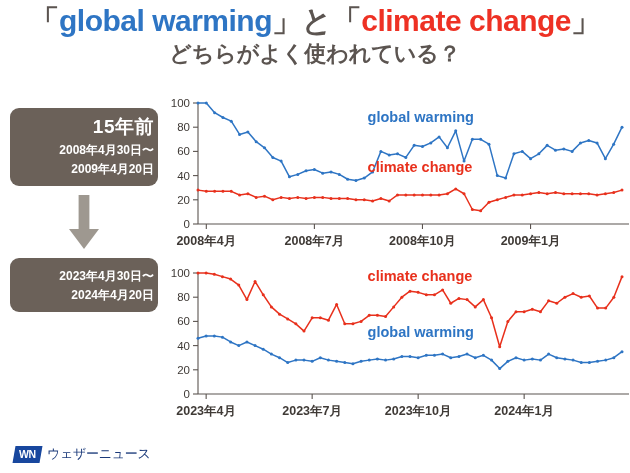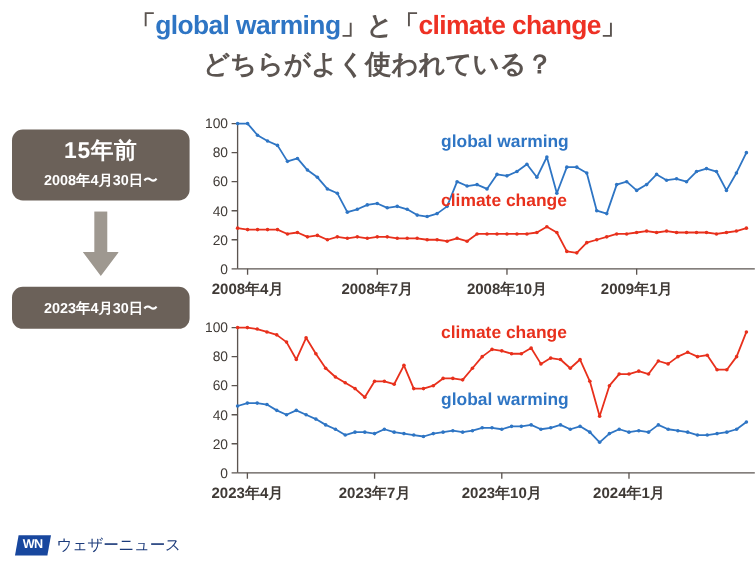--- a/index.html
+++ b/index.html
@@ -8,31 +8,31 @@
     background:#ffffff;
     font-family:"Liberation Sans","DejaVu Sans",sans-serif;
     overflow:hidden;
     position:relative;
   }
   
   .title-block{
     position:absolute;left:0;top:4px;width:630px;text-align:center;
   }
   .title-line1{
-    font-size:22px;font-weight:bold;line-height:34px;white-space:nowrap;
+    font-size:30px;font-weight:bold;line-height:34px;white-space:nowrap;
     letter-spacing:-0.5px;
   }
   .title-line2{
     font-size:22px;font-weight:bold;color:#5b5450;line-height:30px;margin-top:1px;
     letter-spacing:0px;
   }
   
   .period-col{position:absolute;left:10px;top:108px;width:148px;}
   .period-box{
-    background:#6b6159;border-radius:9px;color:#ffffff;text-align:center;
+    background:#6b6159;border-radius:9px;color:#ffffff;text-align:right;
     padding:7px 4px 9px 4px;
   }
   .period-title{font-size:19px;font-weight:bold;line-height:24px;letter-spacing:0.5px;}
   .period-dates{font-size:12px;font-weight:bold;line-height:16px;margin-top:3px;}
   .arrow-wrap{width:100%;display:flex;justify-content:center;margin:9px 0 9px 0;}
   .arrow{
     width:30px;height:54px;background:#9e9890;
     clip-path:polygon(32% 0%,68% 0%,68% 63%,100% 63%,50% 100%,0% 63%,32% 63%);
   }
   .period-box2{margin-top:2px;}
@@ -78,28 +78,30 @@
 <div class="title-block">
   <div class="title-line1" id="title-line-1"><span style="color: rgb(91, 84, 80);">「</span><span style="color: rgb(46, 117, 196);">global warming</span><span style="color: rgb(91, 84, 80);">」と「</span><span style="color: rgb(238, 49, 36);">climate change</span><span style="color: rgb(91, 84, 80);">」</span></div>
   <div class="title-line2">どちらがよく使われている？</div>
 </div>
 
 <div class="period-col">
 
   <div class="period-box">
     <div class="period-title">15年前</div>
     <div class="period-dates">2008年4月30日〜</div>
+    <div class="period-dates">2009年4月20日</div>
   </div>
 
   <div class="arrow-wrap">
     <div class="arrow"></div>
   </div>
 
   <div class="period-box period-box2">
     <div class="period-dates">2023年4月30日〜</div>
+    <div class="period-dates">2024年4月20日</div>
   </div>
 
 </div>
 
 <div class="chart-wrap" id="chart-top">
     <svg width="462" height="160" viewBox="0 0 462 160">
       <g>
         <line x1="30" y1="7" x2="30" y2="128" class="axis-line"></line>
         <line x1="30" y1="128" x2="461" y2="128" class="axis-line"></line>
       </g>

